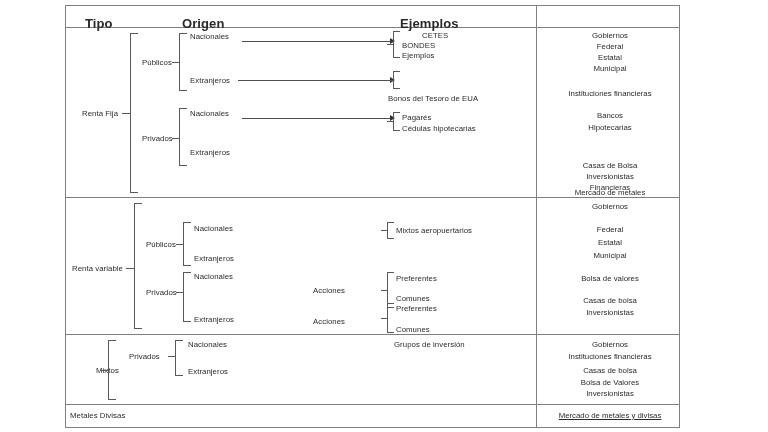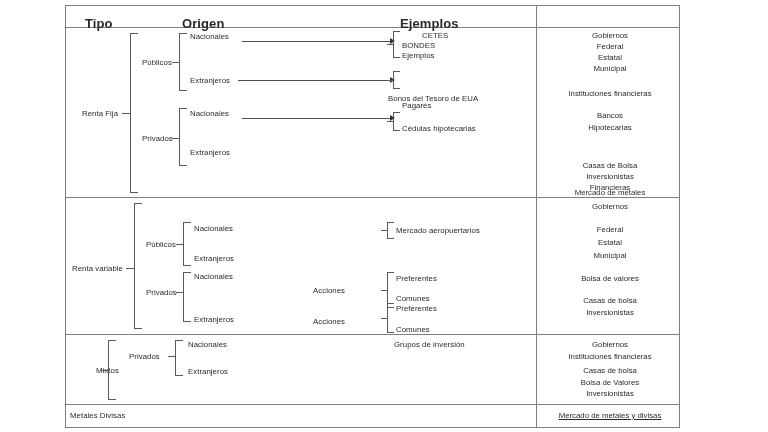--- a/index.html
+++ b/index.html
@@ -104,21 +104,21 @@
   <div class="t" style="left:402px;top:31px;margin-left:20px;">CETES</div>
   <div class="t" style="left:402px;top:41px;">BONDES</div>
   <div class="t" style="left:402px;top:51px;">Ejemplos</div>
 
   <div class="stub" style="left:387px;top:80px;width:6px;"></div>
   <div class="brk" style="left:393px;top:71px;width:7px;height:18px;"></div>
   <div class="t" style="left:388px;top:76px;margin-top:18px;">Bonos del Tesoro de EUA</div>
 
   <div class="stub" style="left:387px;top:121px;width:6px;"></div>
   <div class="brk" style="left:393px;top:112px;width:7px;height:19px;"></div>
-  <div class="t" style="left:402px;top:101px;">Pagarés</div>
+  <div class="t" style="left:402px;top:113px;">Pagarés</div>
   <div class="t" style="left:402px;top:124px;">Cédulas hipotecarias</div>
 
   <div class="right-col" style="top:31px;">Gobiernos</div>
   <div class="right-col" style="top:42px;">Federal</div>
   <div class="right-col" style="top:53px;">Estatal</div>
   <div class="right-col" style="top:64px;">Municipal</div>
   <div class="right-col" style="top:89px;">Instituciones financieras</div>
   <div class="right-col" style="top:111px;">Bancos</div>
   <div class="right-col" style="top:123px;">Hipotecarias</div>
   <div class="right-col" style="top:135px;margin-top:48px;">Financieras</div>
@@ -141,21 +141,21 @@
   <div class="stub" style="left:176px;top:292px;width:7px;"></div>
   <div class="brk" style="left:183px;top:272px;width:8px;height:50px;"></div>
   <div class="t" style="left:194px;top:272px;">Nacionales</div>
   <div class="t" style="left:194px;top:315px;">Extranjeros</div>
 
   <div class="t" style="left:313px;top:286px;">Acciones</div>
   <div class="t" style="left:313px;top:317px;">Acciones</div>
 
   <div class="stub" style="left:381px;top:230px;width:6px;"></div>
   <div class="brk" style="left:387px;top:222px;width:7px;height:17px;"></div>
-  <div class="t" style="left:396px;top:226px;">Mercado aeropuertarios</div>
+  <div class="t" style="left:396px;top:226px;">Mixtos aeropuertarios</div>
 
   <div class="stub" style="left:381px;top:290px;width:6px;"></div>
   <div class="brk" style="left:387px;top:272px;width:7px;height:36px;"></div>
   <div class="t" style="left:396px;top:274px;">Preferentes</div>
   <div class="t" style="left:396px;top:294px;">Comunes</div>
 
   <div class="stub" style="left:381px;top:318px;width:6px;"></div>
   <div class="brk" style="left:387px;top:303px;width:7px;height:30px;"></div>
   <div class="t" style="left:396px;top:304px;">Preferentes</div>
   <div class="t" style="left:396px;top:325px;">Comunes</div>

